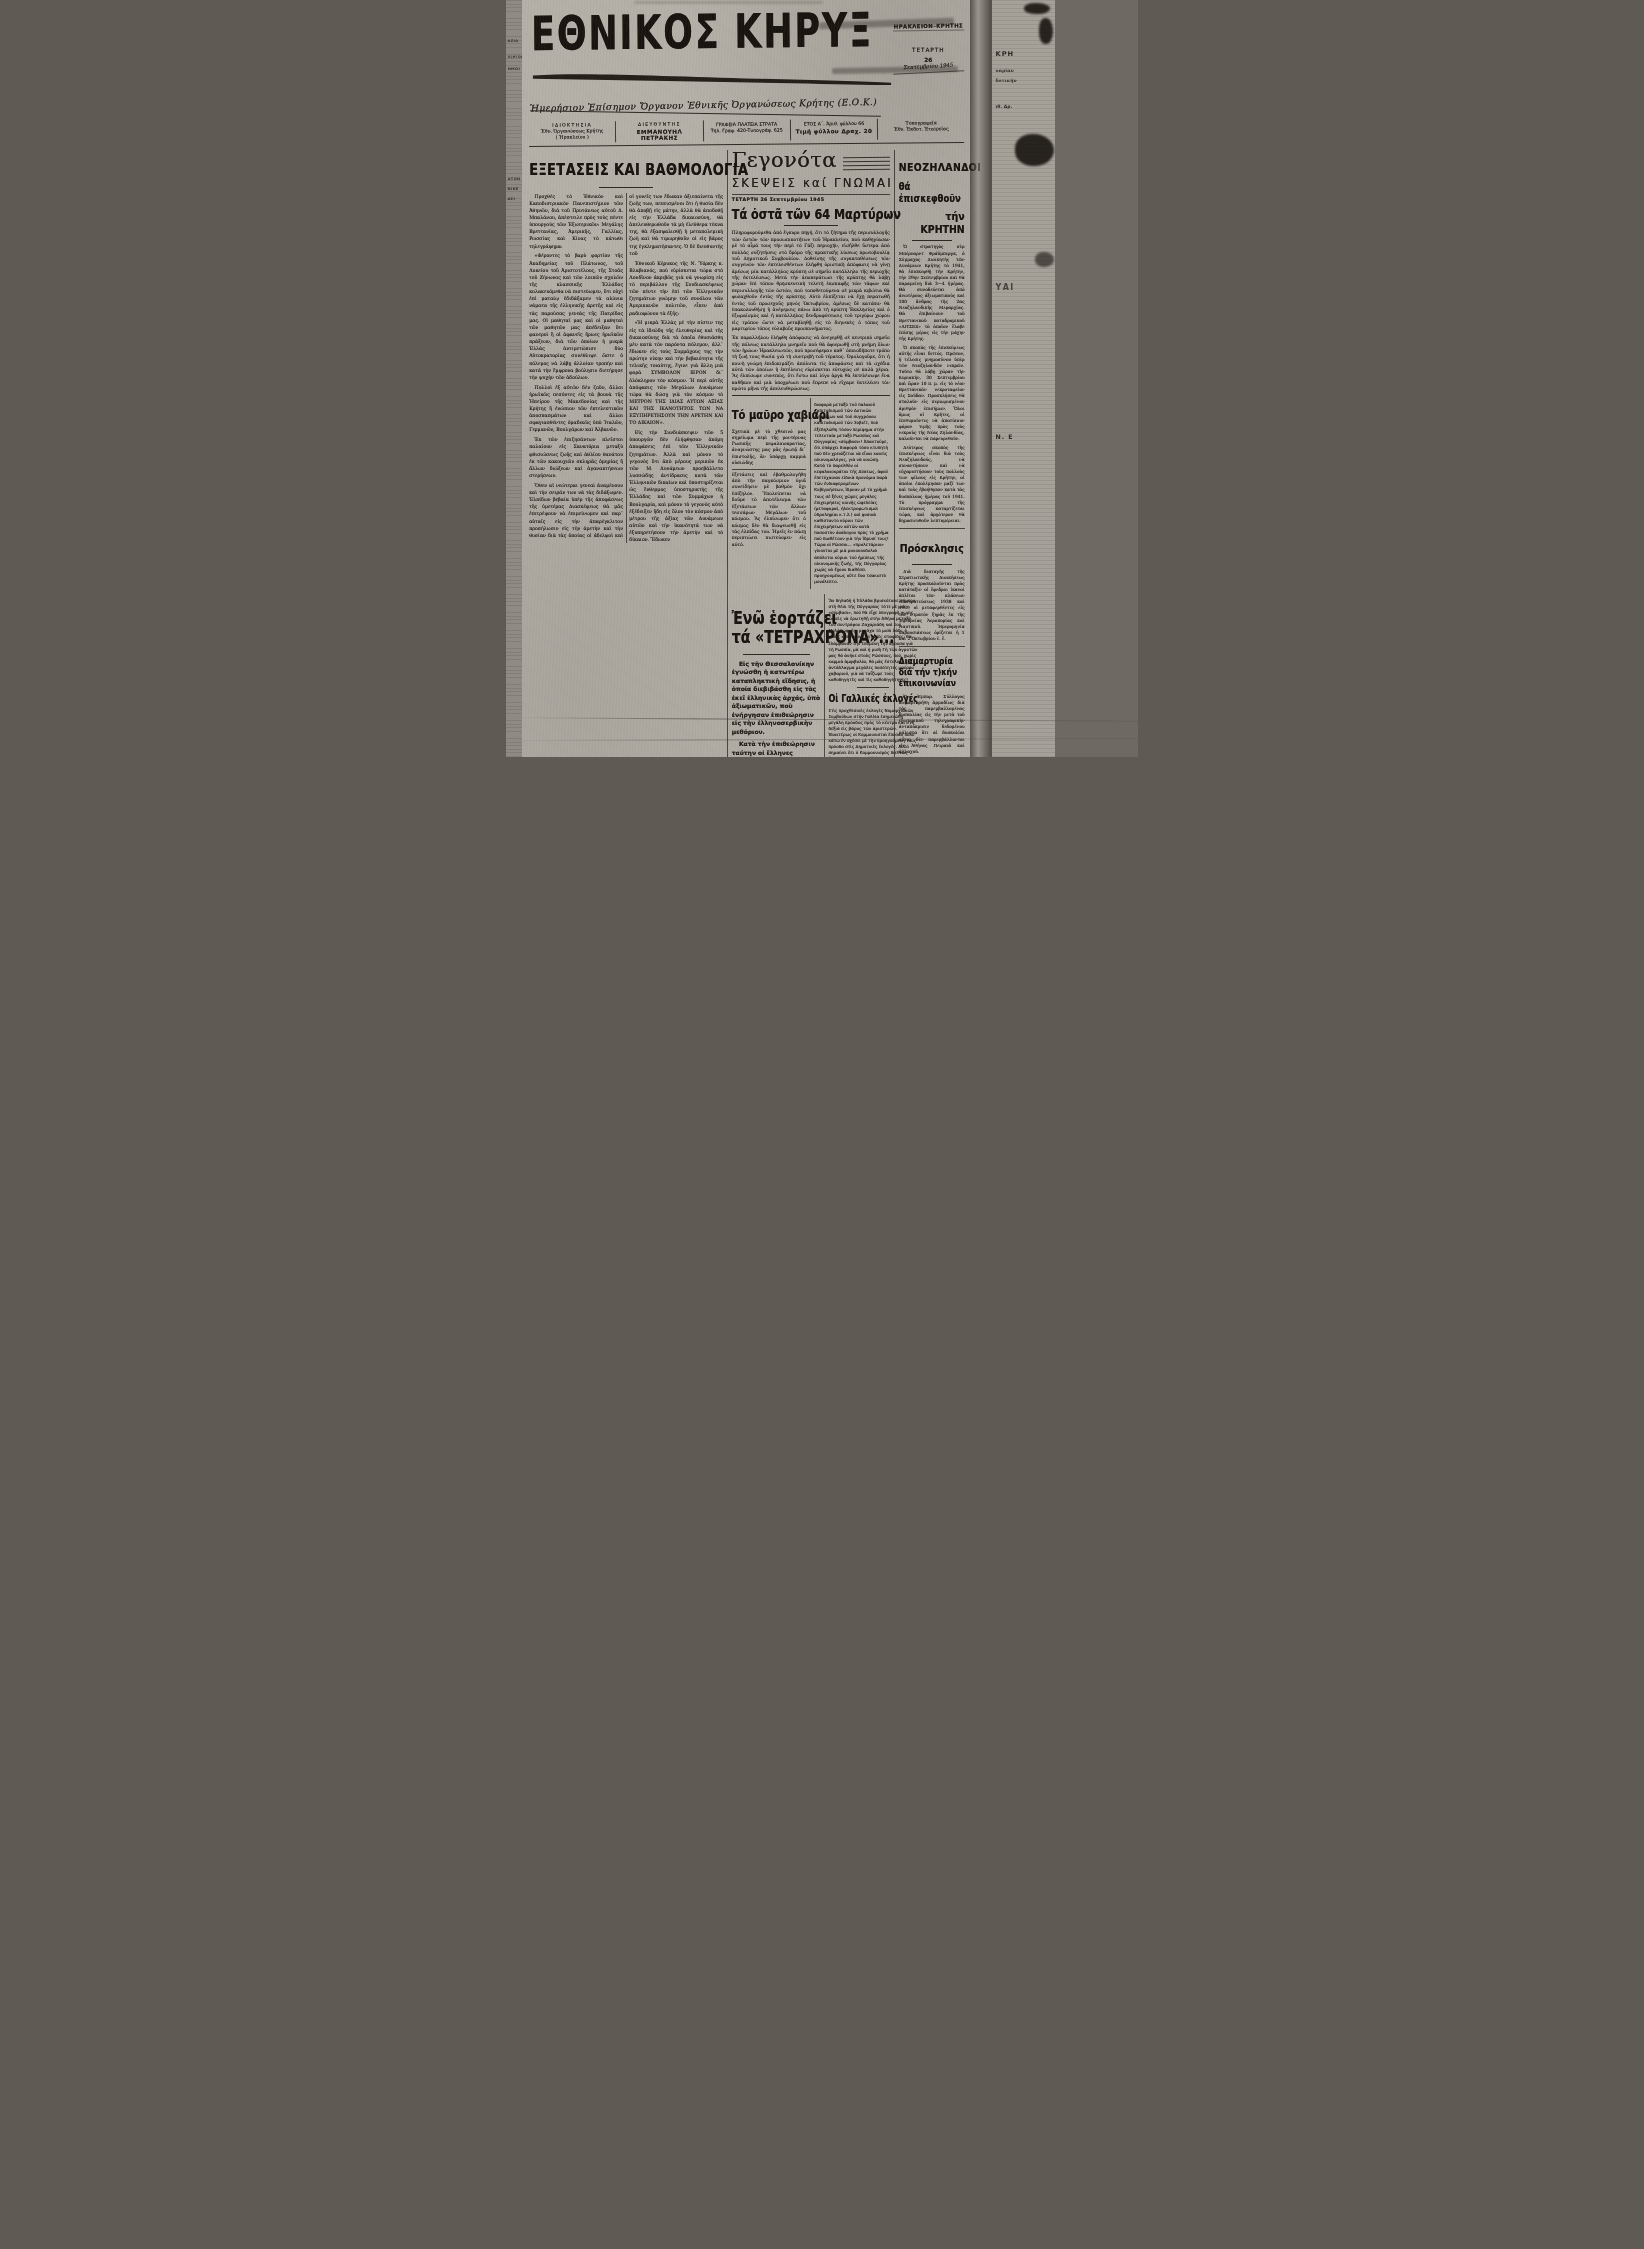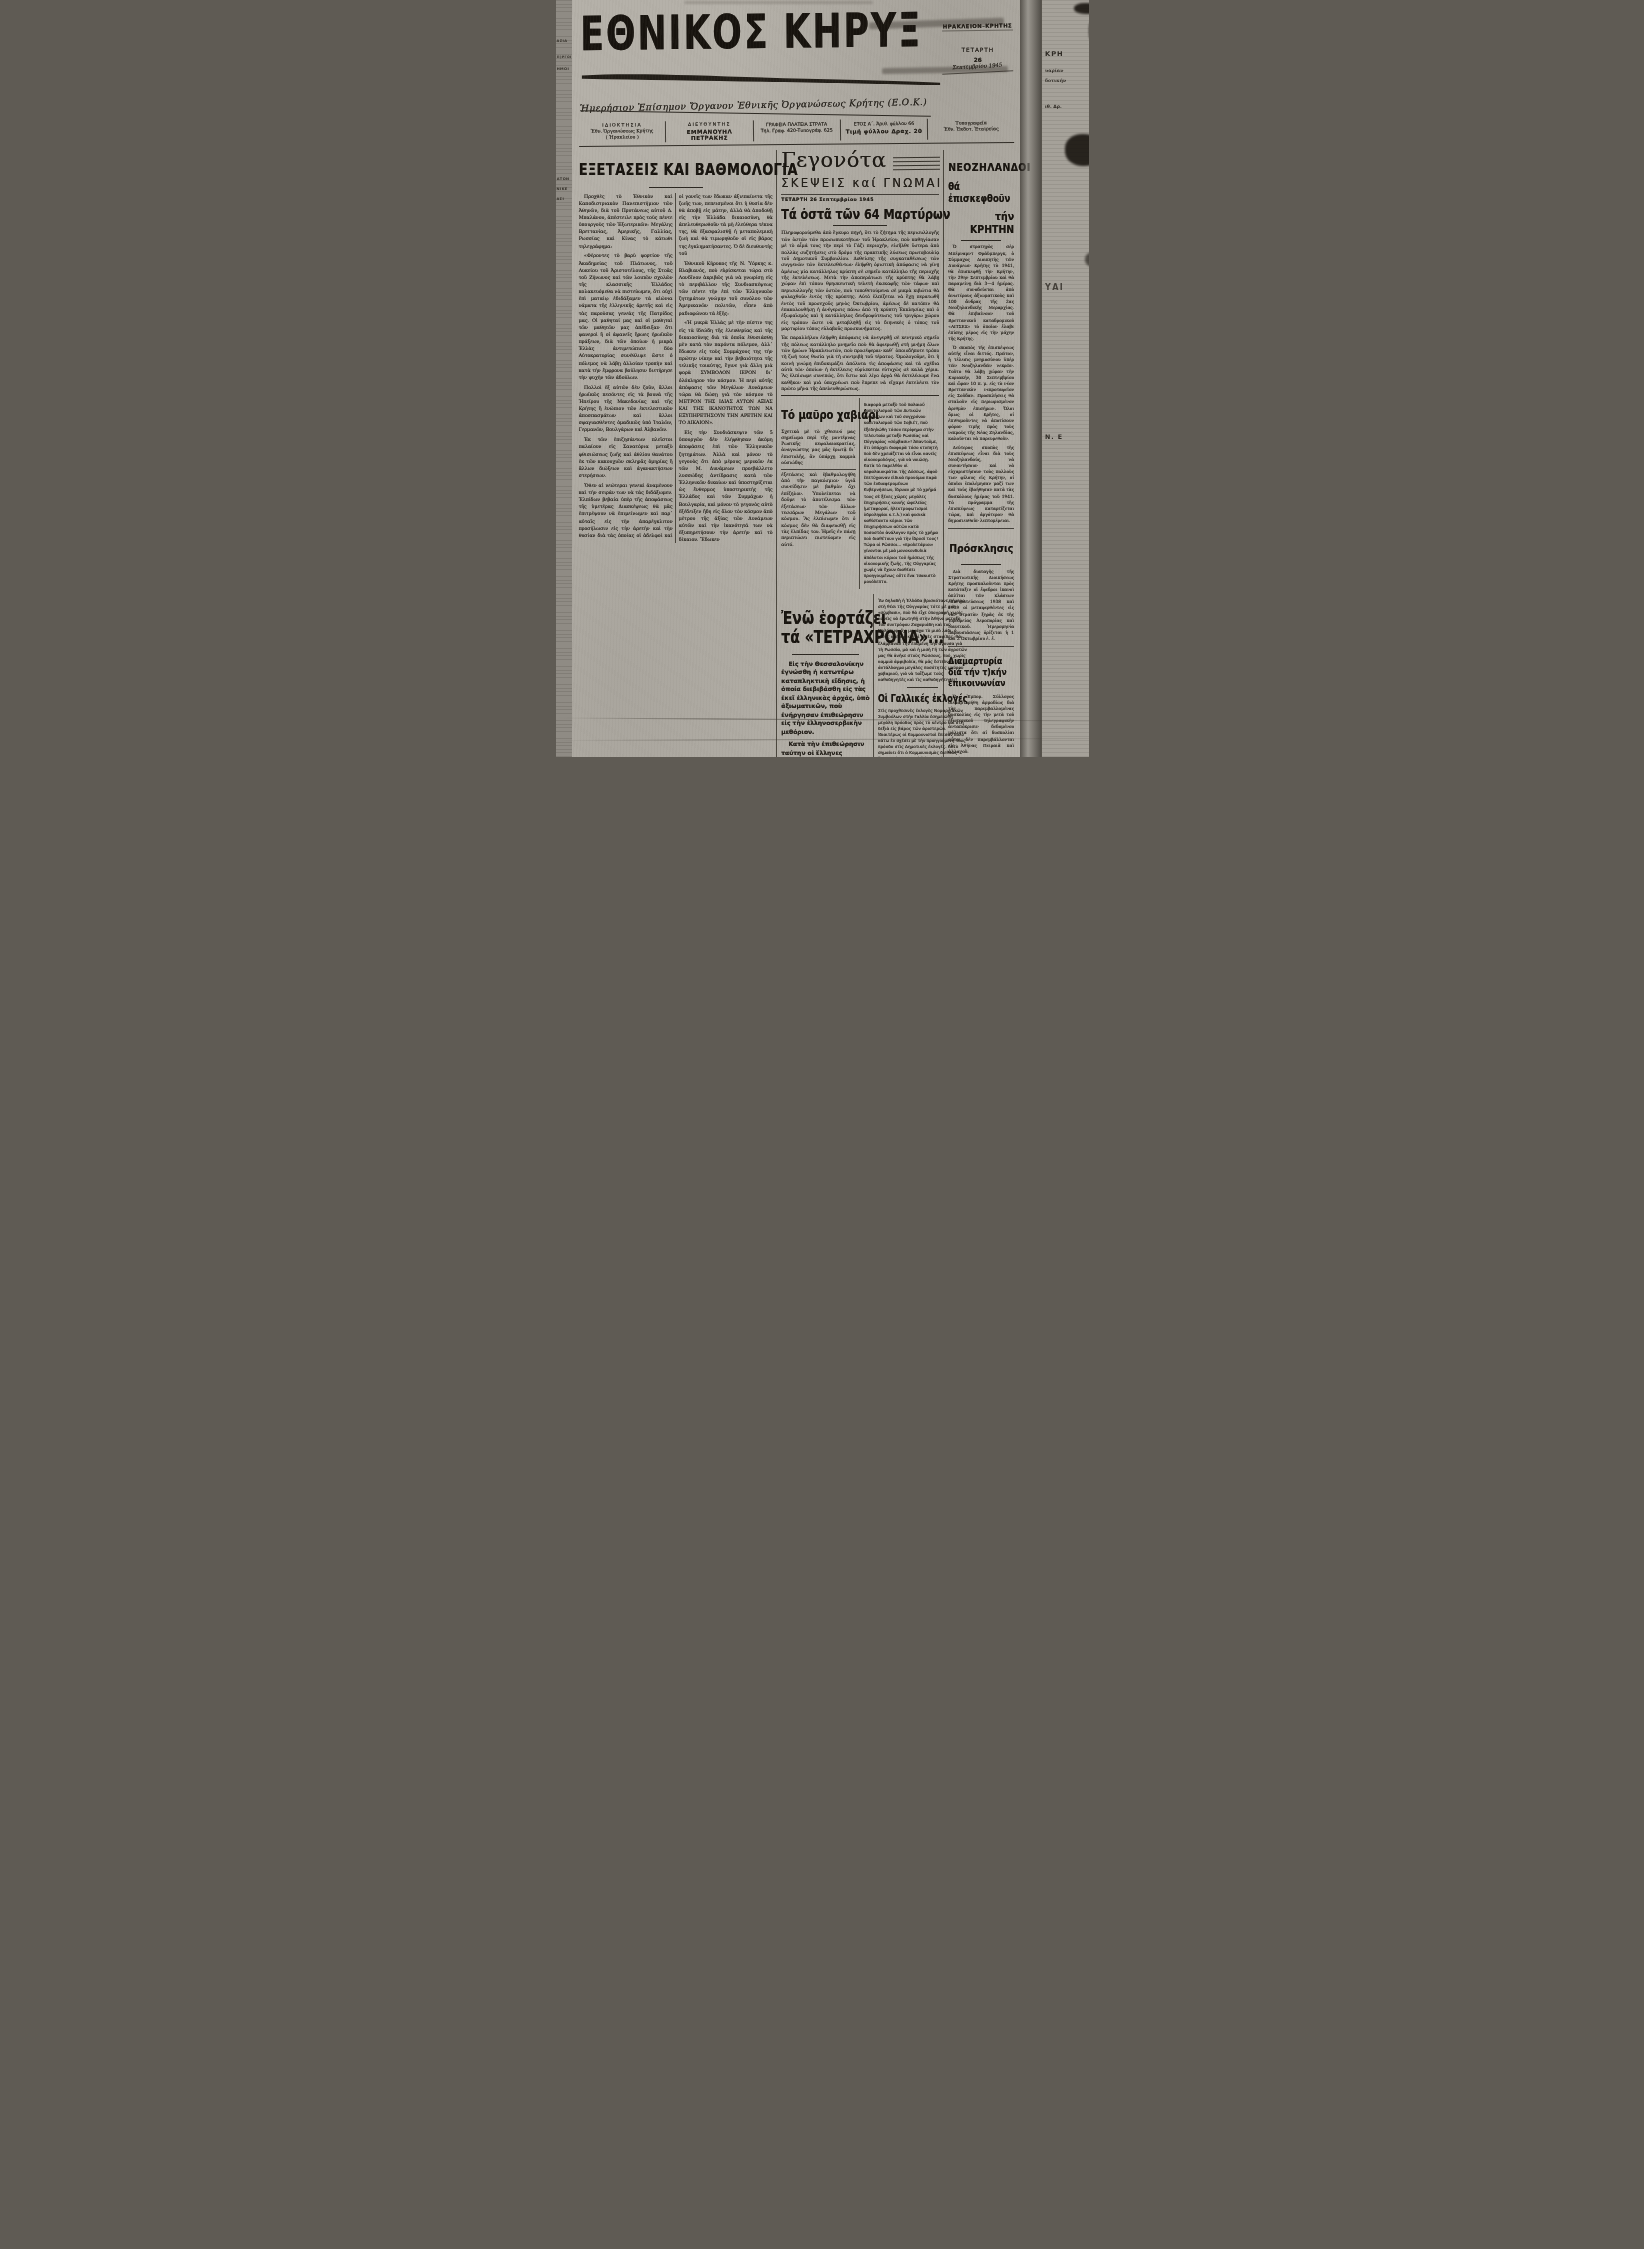--- a/index.html
+++ b/index.html
@@ -1,16 +1,16 @@
 <!DOCTYPE html>
 <html style="font-size:7.2px"><head>
 <meta charset="utf-8">
 <style>
   html,body{margin:0;padding:0;background:#5f5b54;}
-  .scan{position:relative;width:533px;height:757px;margin:0 auto;overflow:hidden;
+  .scan{position:relative;width:632px;height:757px;margin:0 auto;overflow:hidden;
         background:#6e6a63;font-family:"DejaVu Serif",serif;color:#26221c;}
   
   .edge-left{position:absolute;left:0;top:0;width:16px;height:100%;background:#8f8b84;
     border-right:0.9px solid #4a463f;overflow:hidden;}
   .edge-left .tex, .edge-right .tex{position:absolute;left:0;top:0;width:100%;height:100%;
     background:repeating-linear-gradient(0deg, rgba(44,40,33,.28) 0 0.9px, transparent 0.9px 3.6px);
     opacity:.5;filter:blur(0.2px);}
   .edge-left span{position:absolute;left:0.9px;font-family:"DejaVu Sans",sans-serif;font-weight:bold;
     font-size:4px;color:#332f28;letter-spacing:0.4px;white-space:nowrap;transform:scale(.9);}
   .edge-left span:nth-of-type(1){top:38px;}

